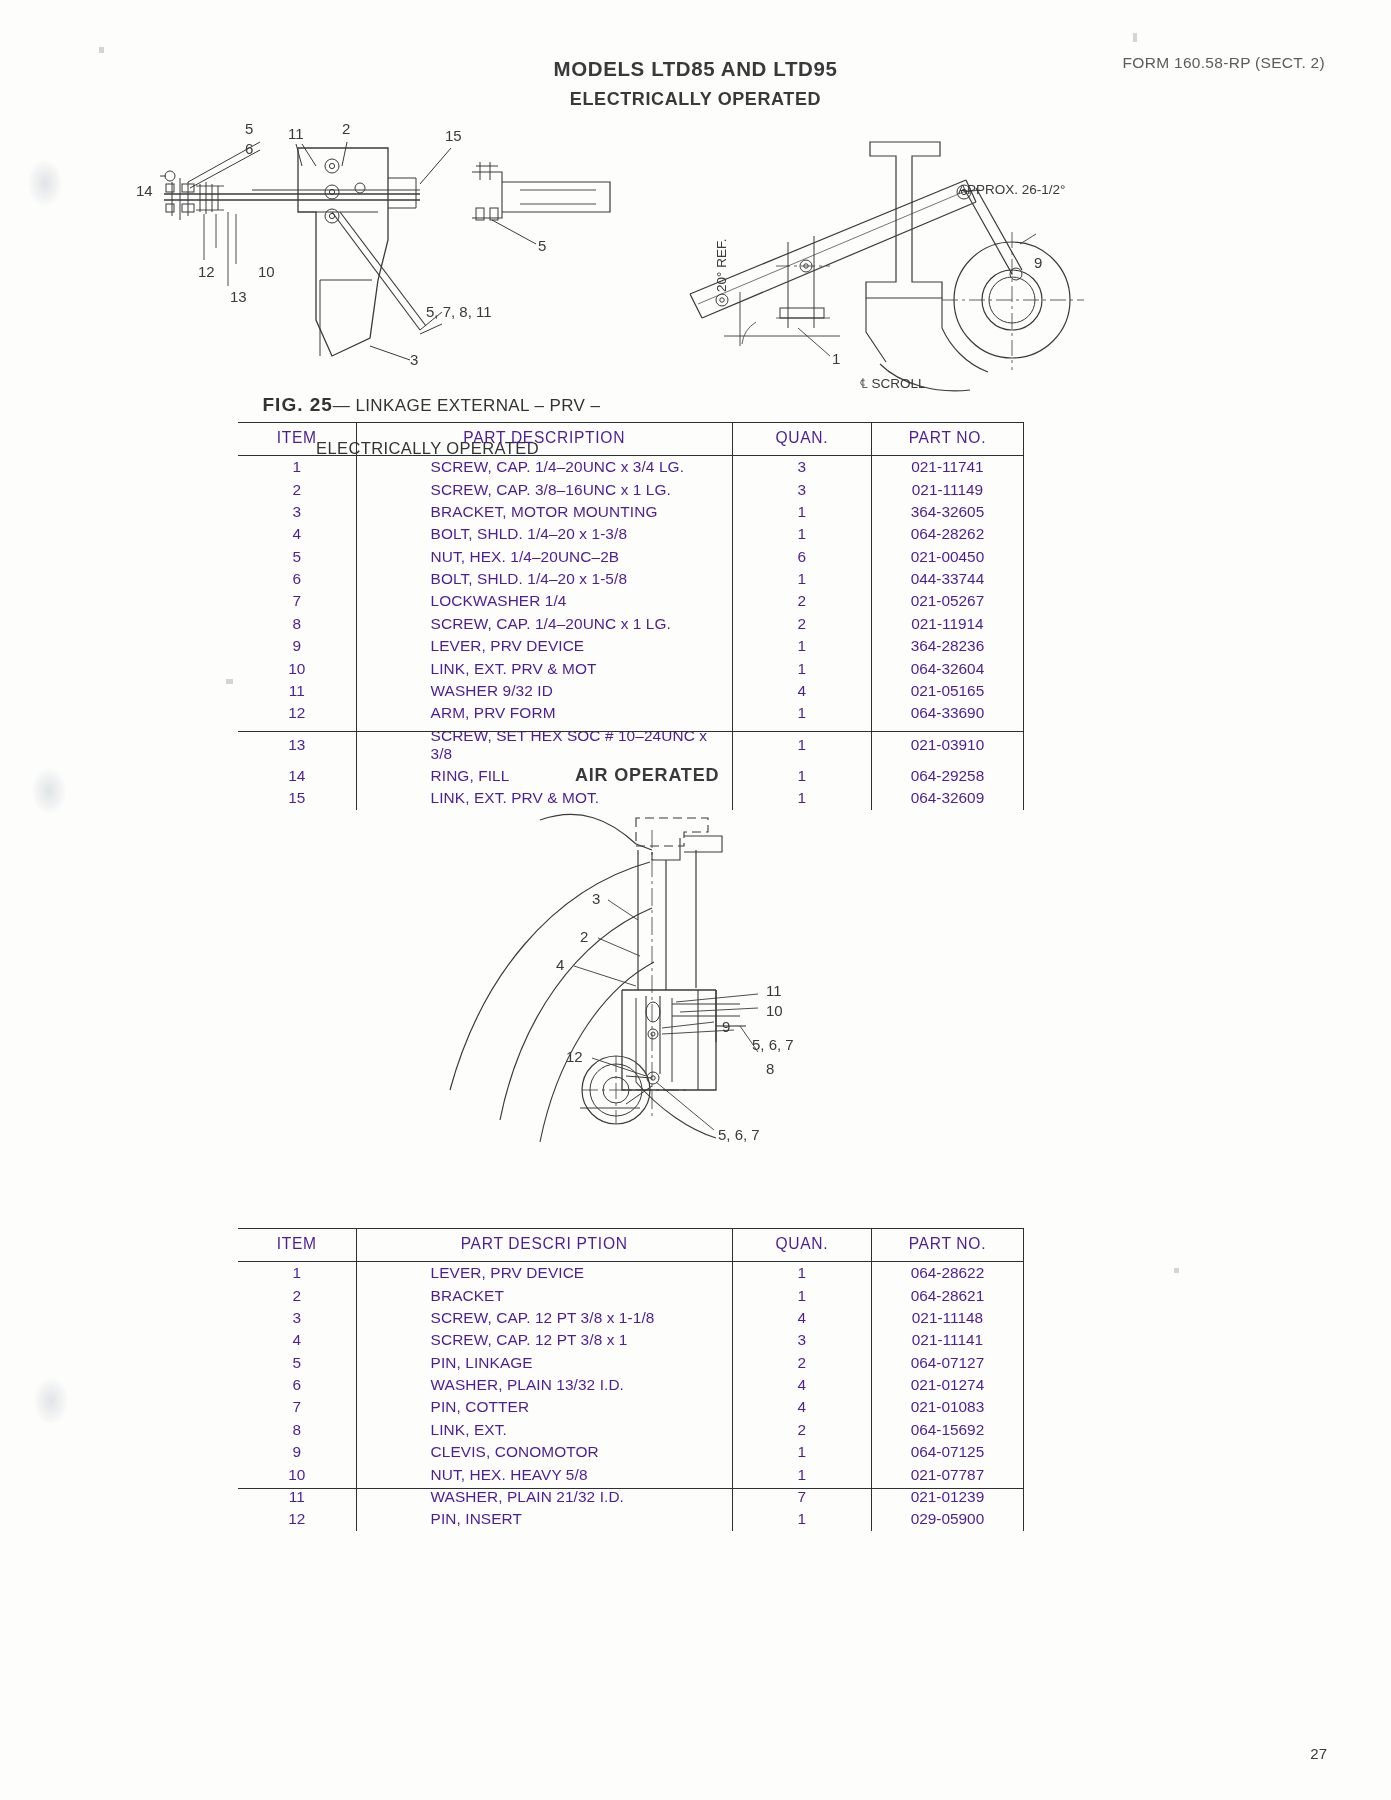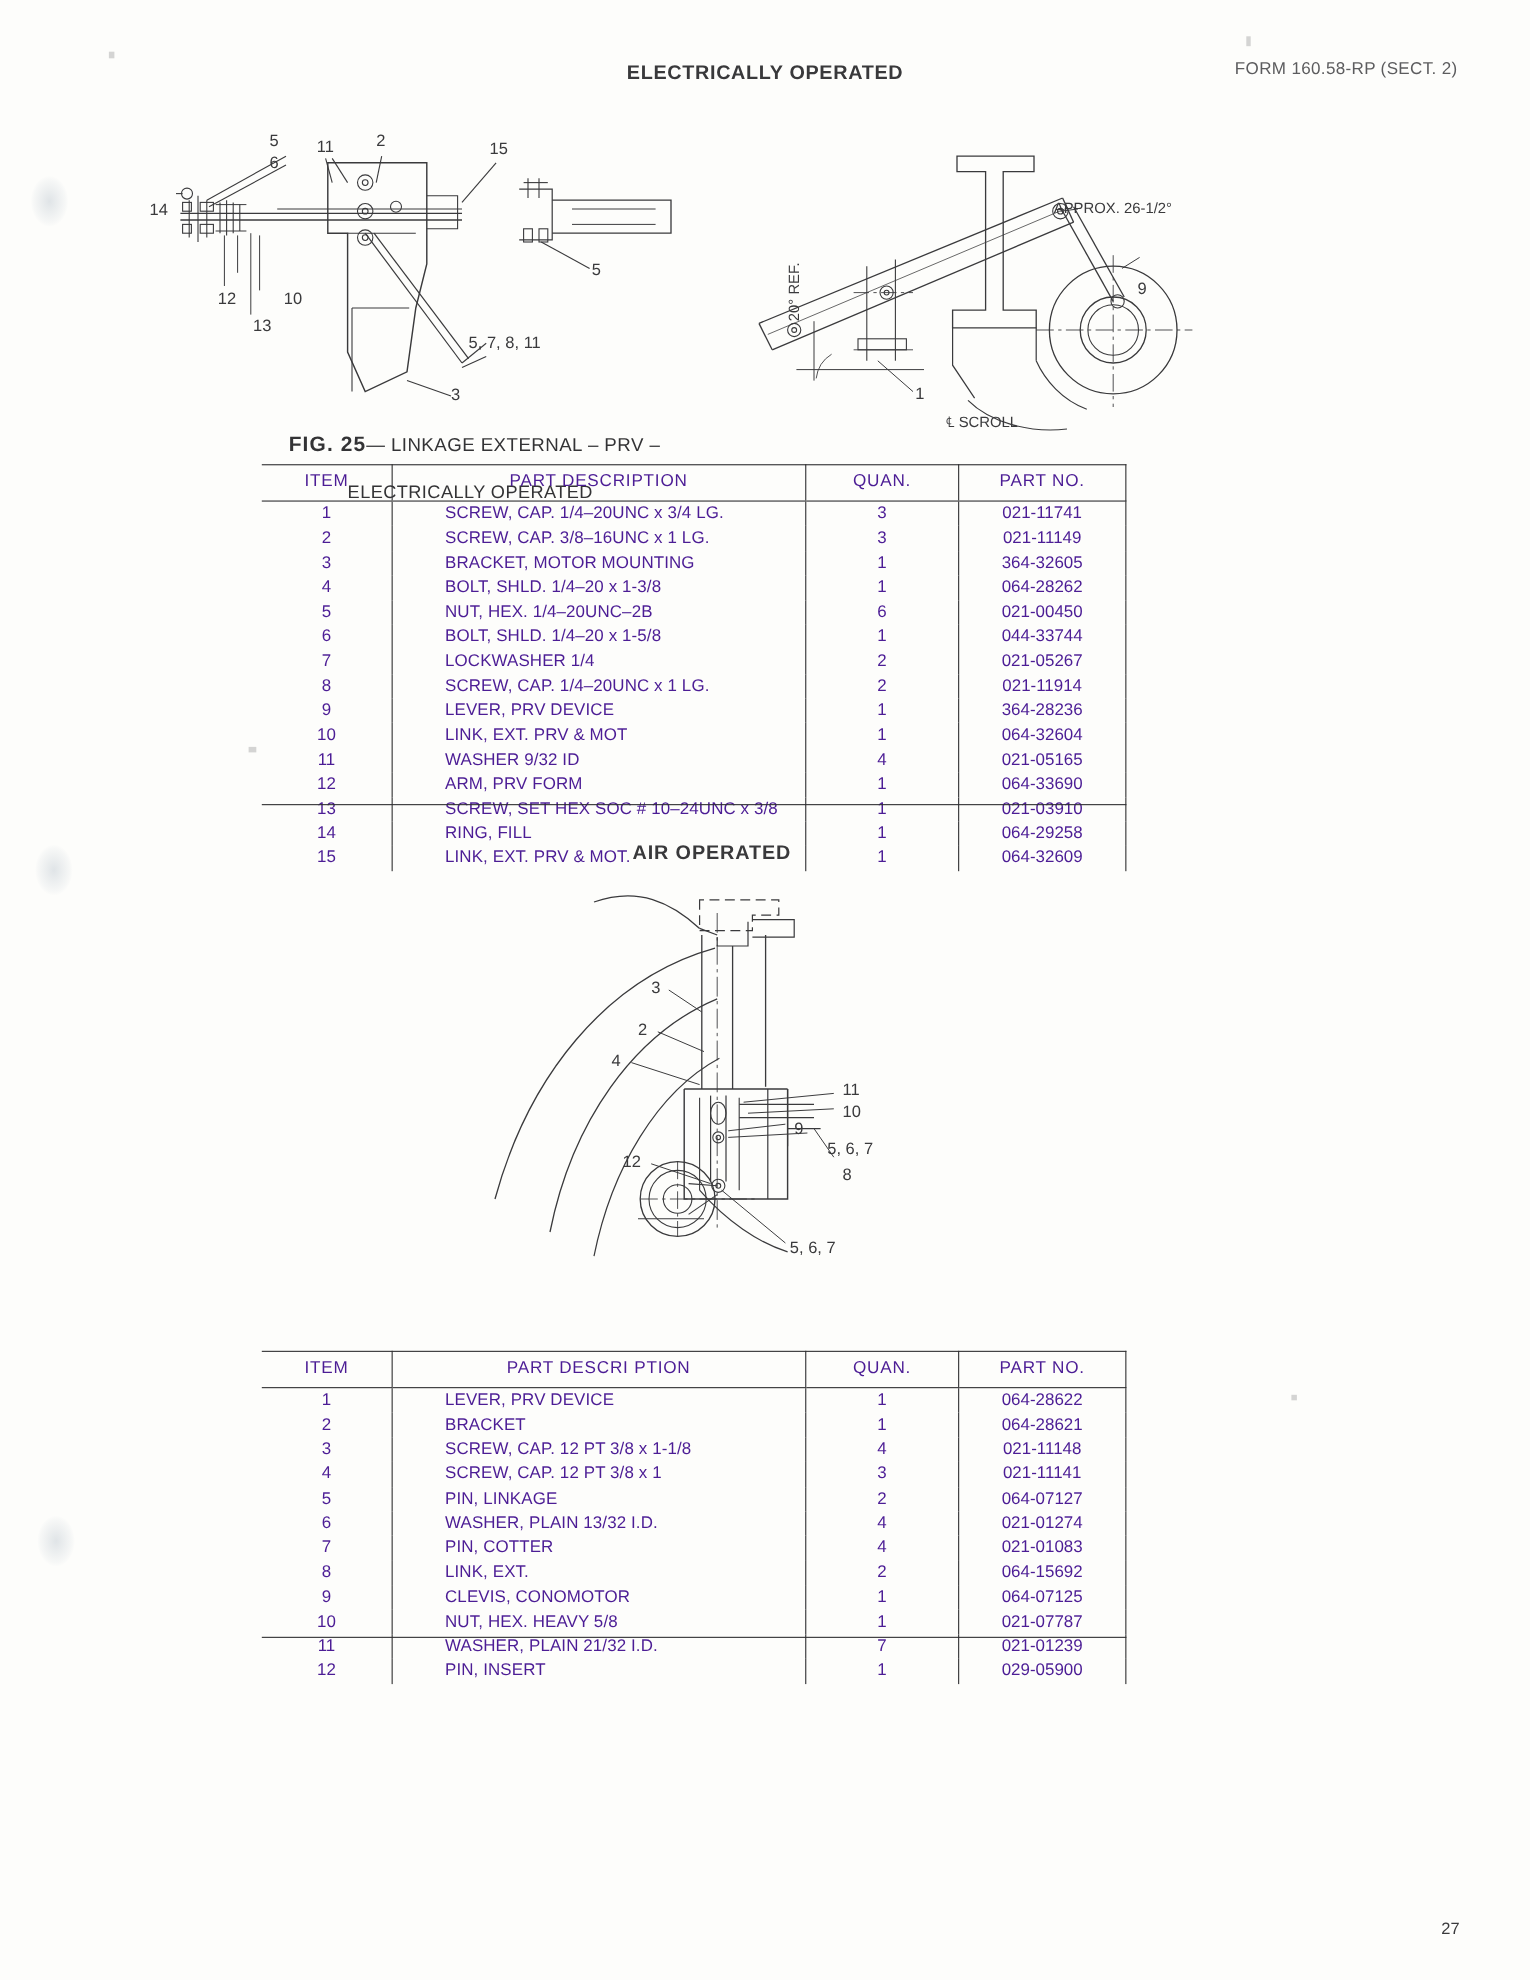--- a/index.html
+++ b/index.html
@@ -103,21 +103,21 @@
     border-bottom: 1.6px solid #2f2f31;
     text-align: center;
   }
   .parts-table td {
     padding: 2.2px 0;
     text-align: center;
     vertical-align: middle;
   }
   .parts-table td.desc {
     text-align: left;
-    padding-left: 48px;
+    padding-left: 74px;
     letter-spacing: 0.1px;
   }
   .parts-table .vline-l {
     border-left: 1.6px solid #2f2f31;
   }
   .parts-table .vline-r {
     border-right: 1.6px solid #2f2f31;
   }
   .tbl-top-rule, .tbl-bot-rule {
     position: absolute;
@@ -156,20 +156,21 @@
 
   <div class="punch" style="left:28px; top:160px;"></div>
   <div class="punch" style="left:32px; top:768px;"></div>
   <div class="punch" style="left:34px; top:1378px;"></div>
   <div class="speck" style="left:99px;top:47px;width:5px;height:6px;"></div>
   <div class="speck" style="left:1174px;top:1268px;width:5px;height:5px;"></div>
   <div class="speck" style="left:226px;top:679px;width:7px;height:5px;"></div>
   <div class="speck" style="left:1133px;top:33px;width:4px;height:9px;"></div>
 
   <div class="header-block">
+    <div class="hdr-line hdr1">MODELS LTD85 AND LTD95</div>
     <div class="hdr-line hdr3">ELECTRICALLY  OPERATED</div>
   </div>
   <div class="form-no">FORM 160.58-RP (SECT. 2)</div>
 
   <div class="figure" style="left:120px; top:120px; width:520px; height:270px;">
     <svg class="fig-svg" width="520" height="270" viewBox="0 0 520 270" fill="none" stroke="#3a3a3c" stroke-width="1.2">
 
       <path d="M140 22 L 68 62" stroke-width="1"></path>
       <path d="M140 30 L 70 68" stroke-width="1"></path>
       <path d="M176 24 L 182 46" stroke-width="1"></path>

